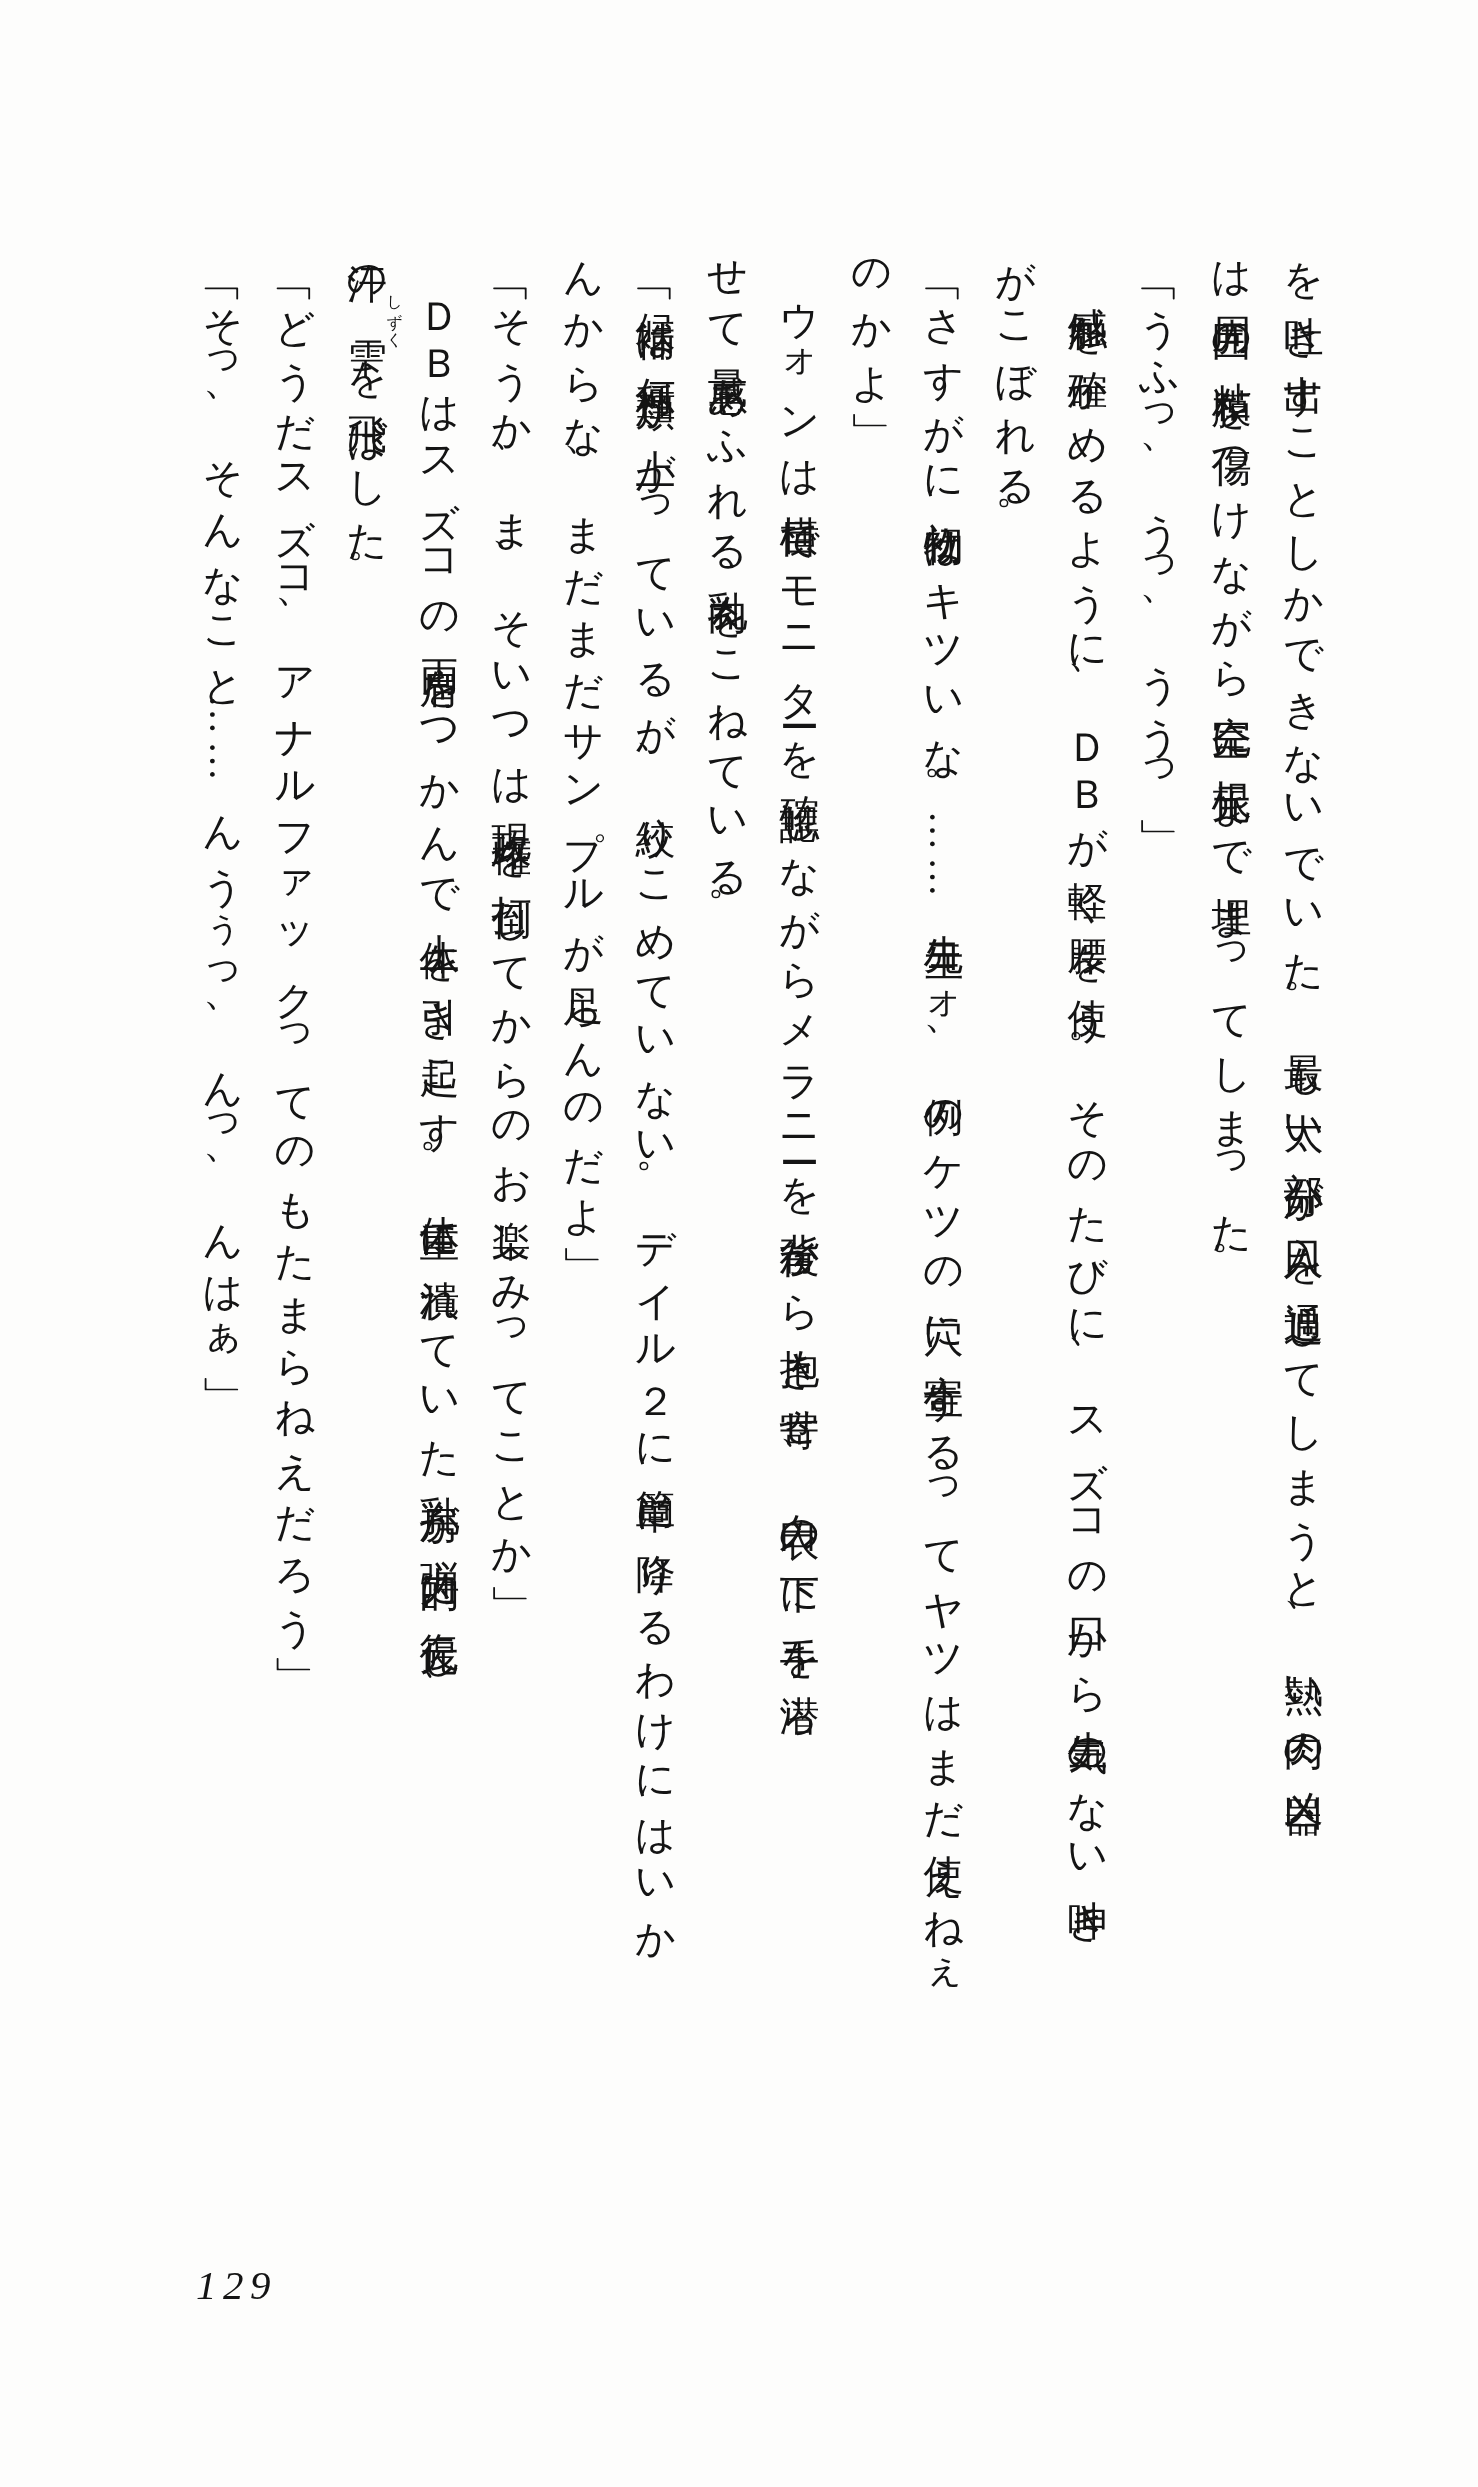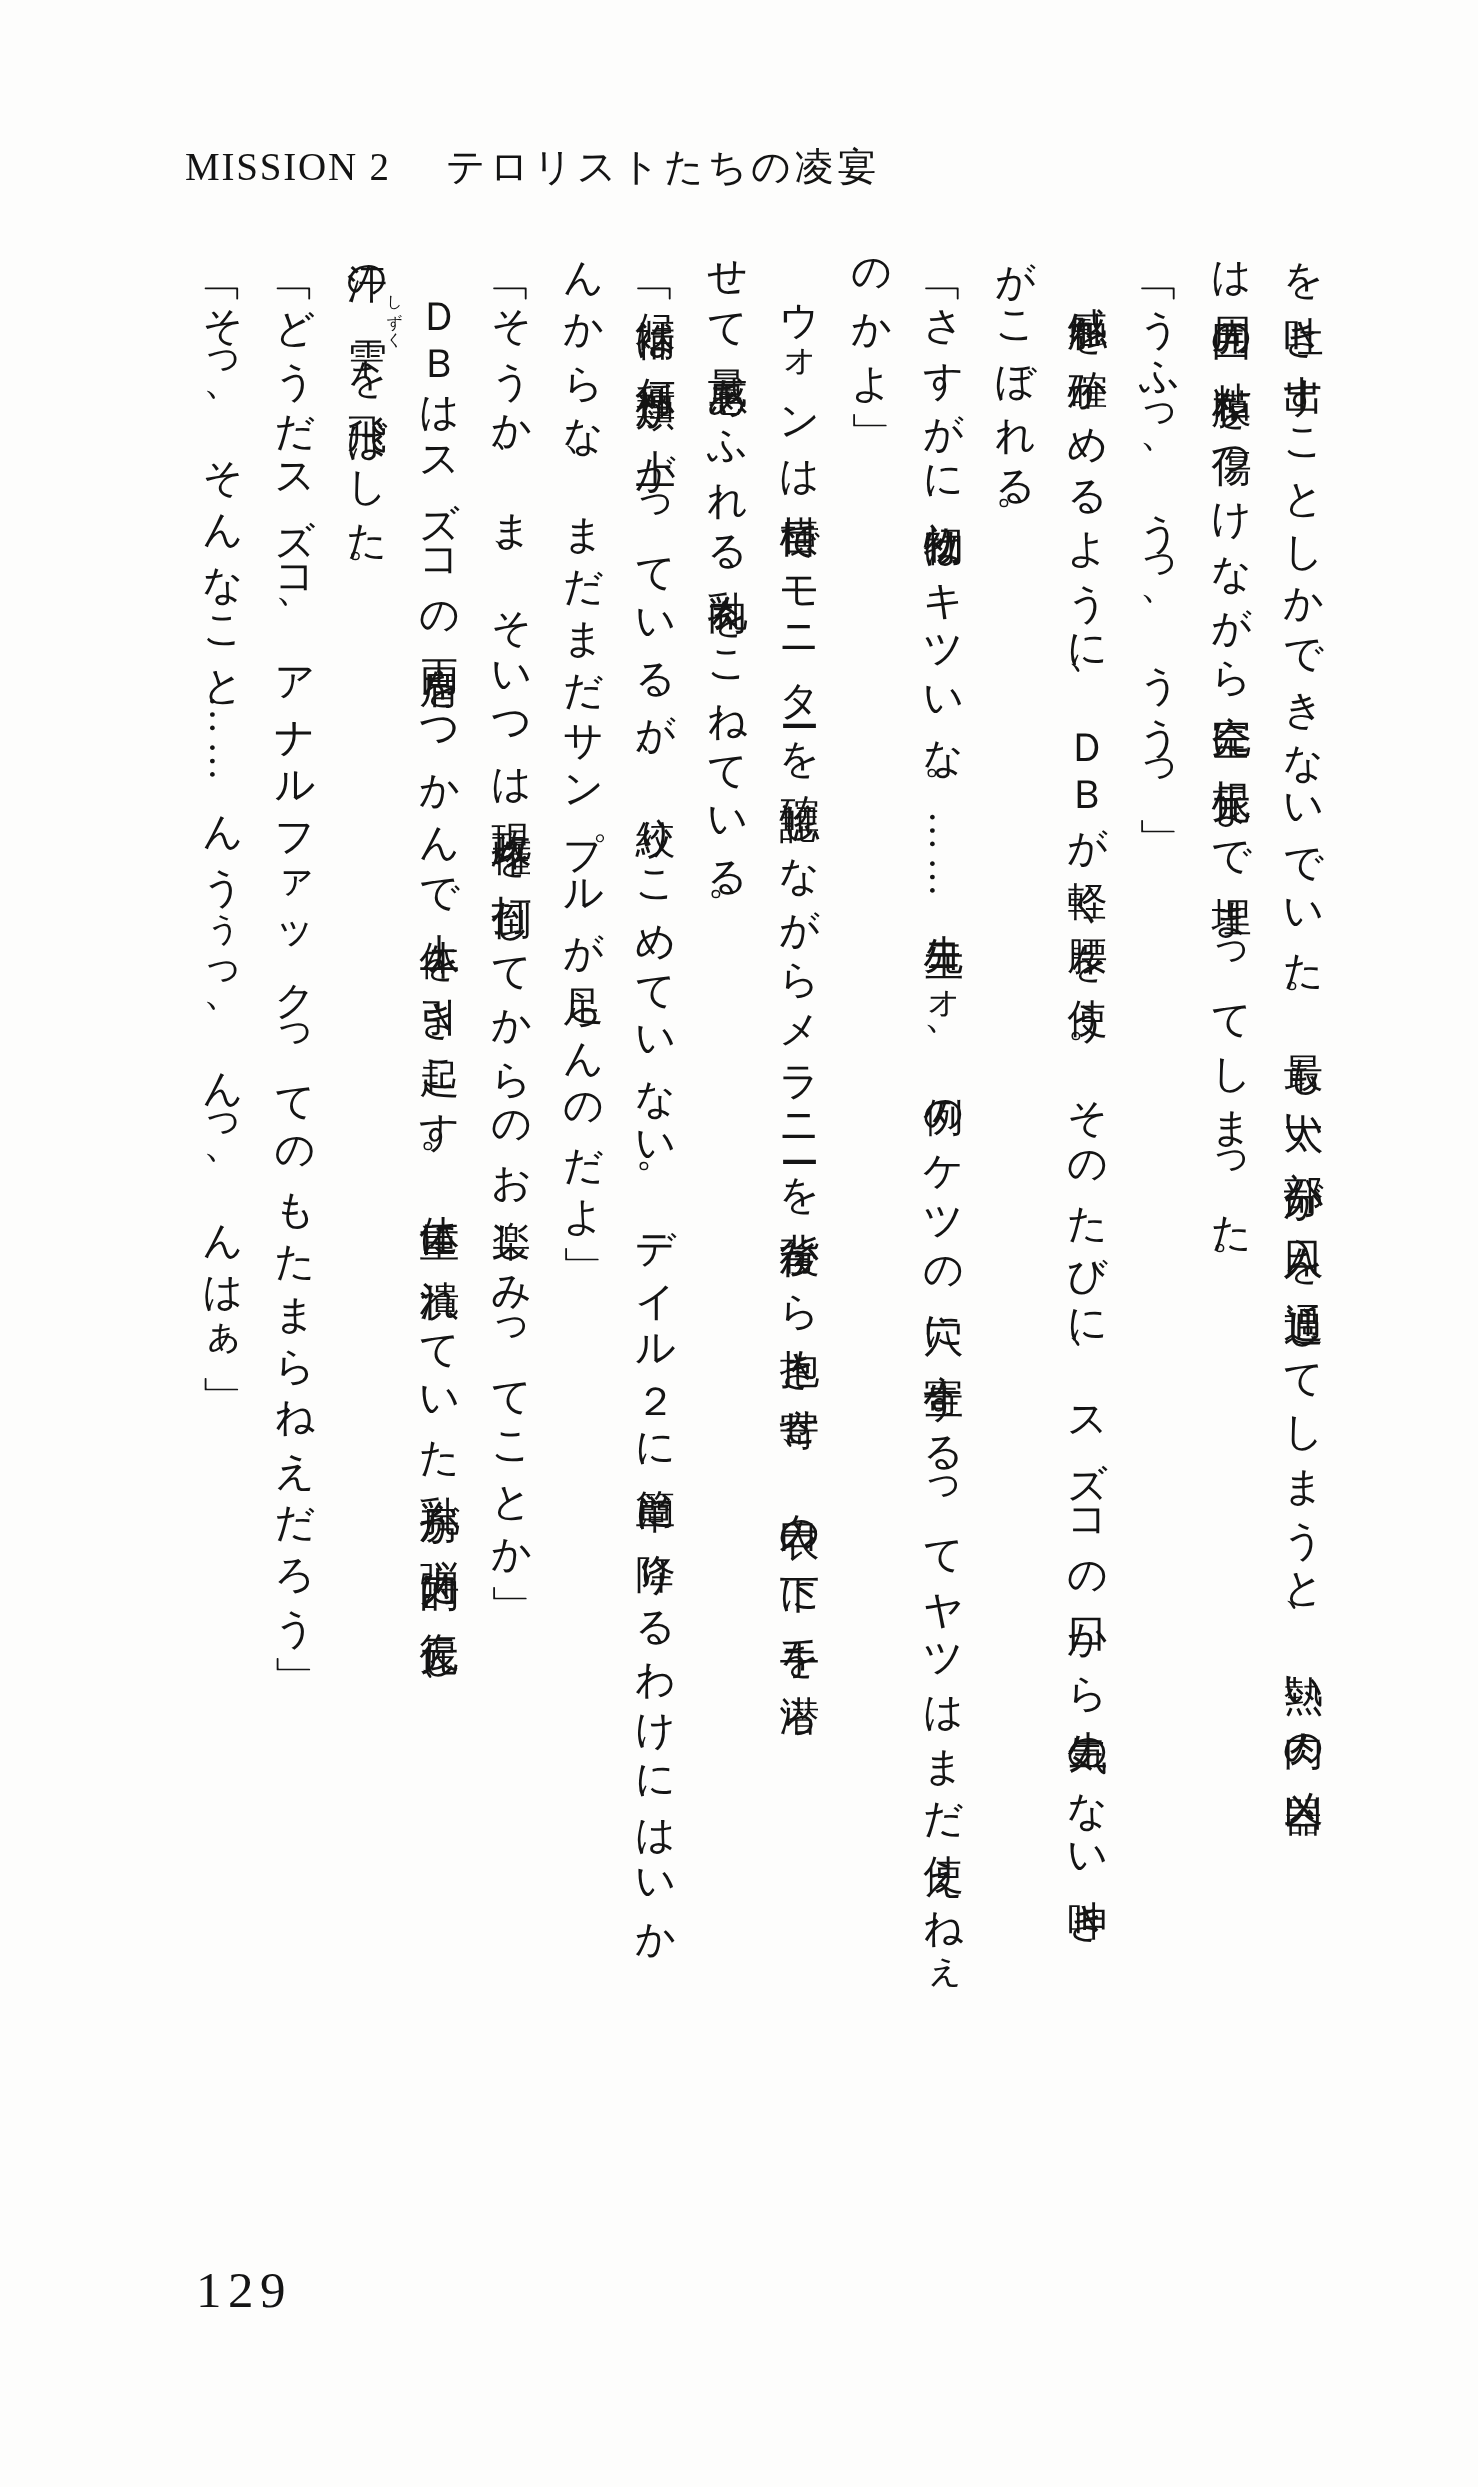--- a/index.html
+++ b/index.html
@@ -41,32 +41,30 @@
   ruby { ruby-position: over; }
   rt {
     font-size: 15.7px;
     letter-spacing: 0.9px;
     font-weight: 400;
   }
   .page-number {
     position: absolute;
     left: 196px;
     top: 2261px;
-    font-size: 51px;
+    font-size: 41px;
+    font-style: italic;
     letter-spacing: 6.5px;
   }
 </style>
 </head>
 <body>
 
 <div class="page">
 
-  <div class="chapter-header">
-    <span class="mission-label">MISSION 2</span><span class="chapter-title">テロリストたちの凌宴</span>
-  </div>
 
   <div class="text-body">
       <div class="text-col">を吐き出すことしかできないでいた。最も太い部分が入口を通過してしまうと、熱い肉の凶器</div>
       <div class="text-col">は周囲の粘膜を傷つけながら完全に根元まで埋まってしまった。</div>
       <div class="text-col indent">「うふっ、うっ、ううっ」</div>
       <div class="text-col indent">感触を確かめるように、ＤＢが軽く腰を使う。そのたびに、スズコの口から生気のない呻き</div>
       <div class="text-col">がこぼれる。</div>
       <div class="text-col indent">「さすがに初物はキツいな。……先生ヨォ、例のケツの穴に寄生するってヤツはまだ使えねぇ</div>
       <div class="text-col">のかよ」</div>
       <div class="text-col indent">ウォンは横目でモニターを確認しながらメラニーを背後から抱き寄せ、白衣の下に手を潜ら</div>

